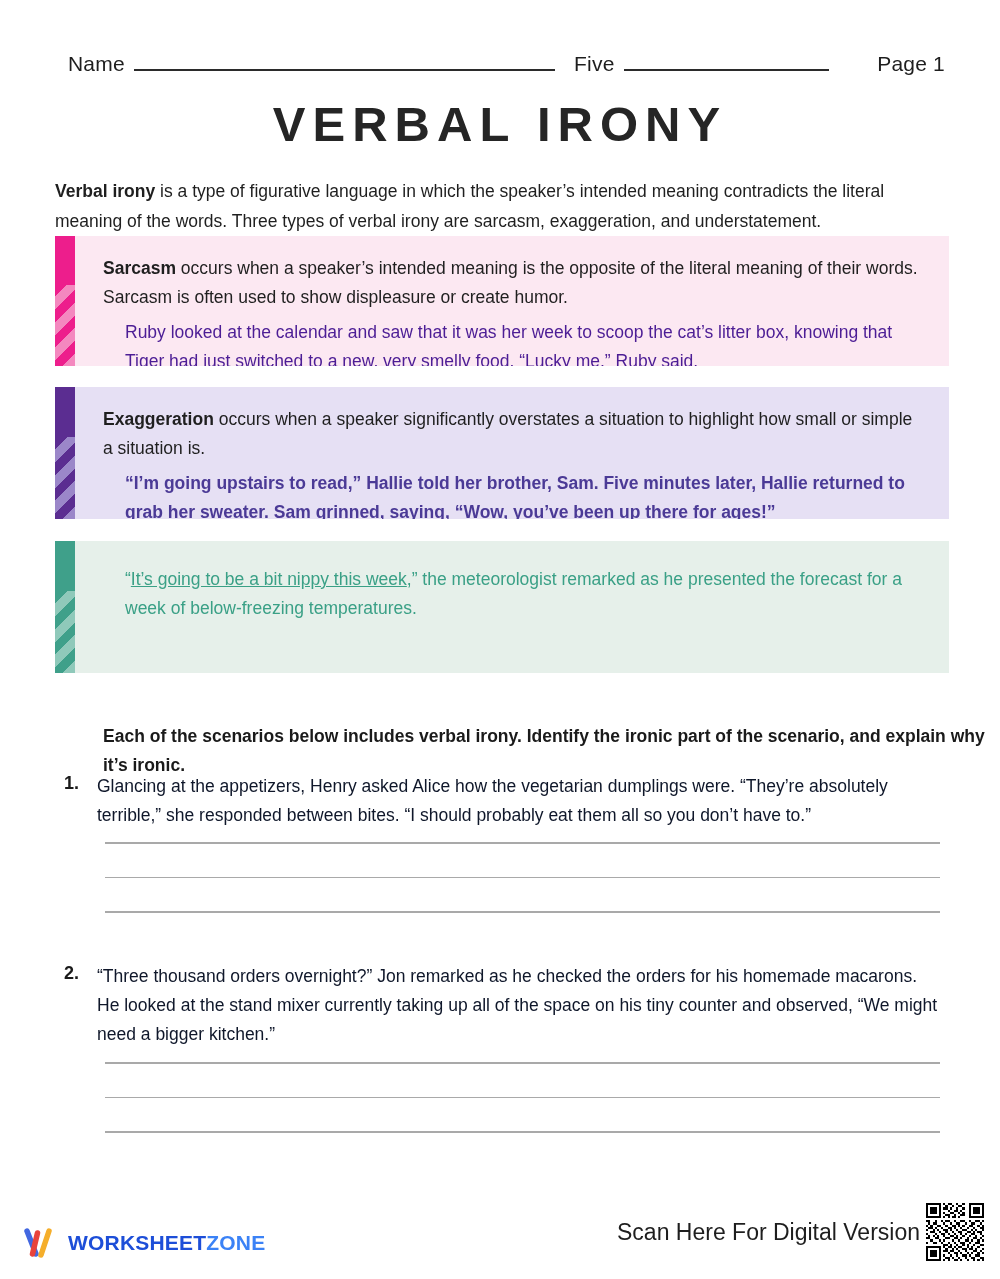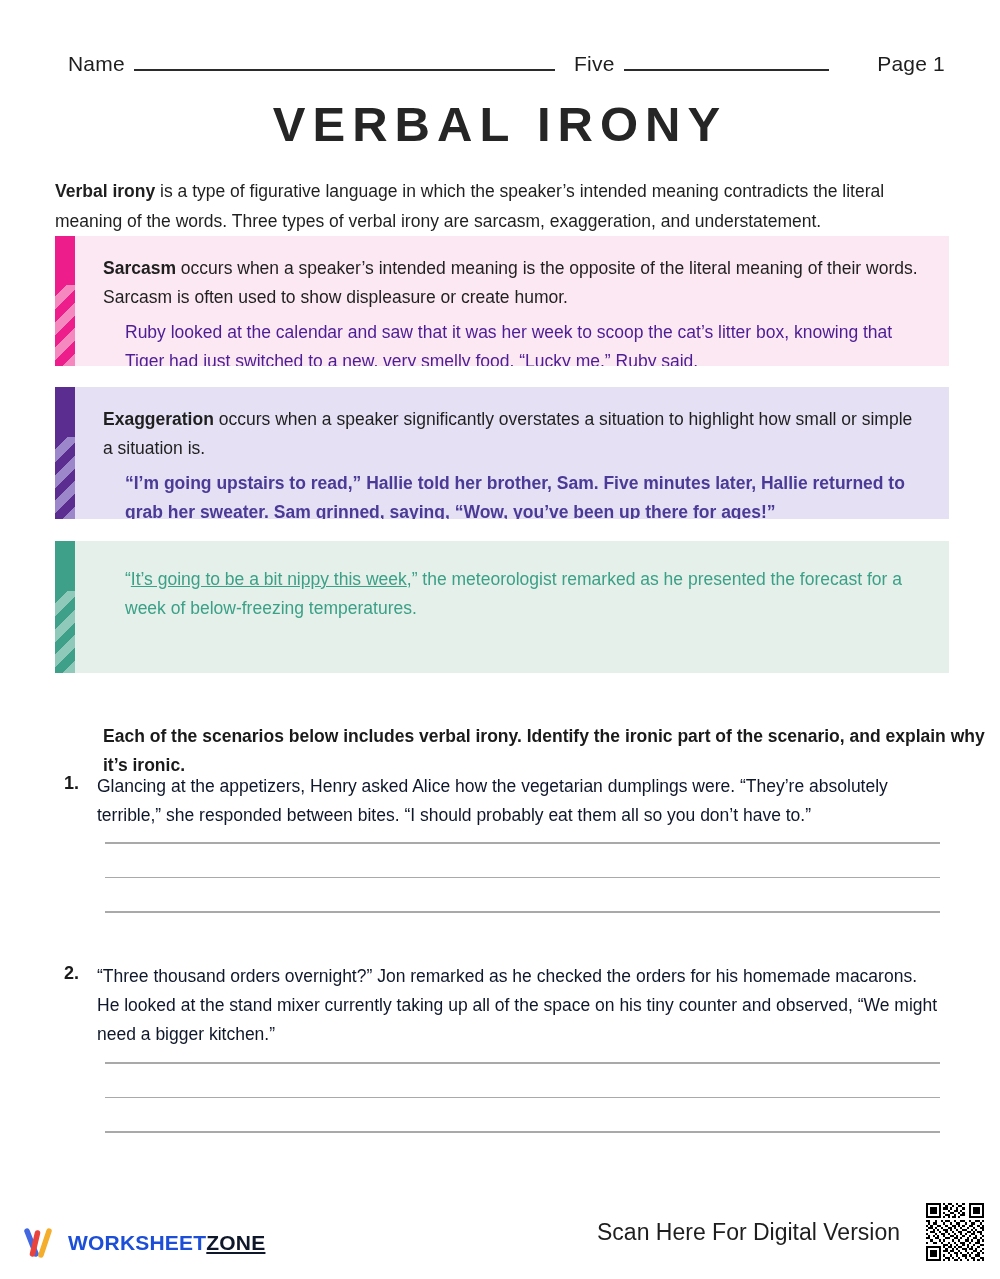--- a/index.html
+++ b/index.html
@@ -206,29 +206,29 @@
     gap: 10px;
   }
   .logo-mark { width: 34px; height: 32px; flex: 0 0 34px; }
   .logo-text {
     font-size: 21px;
     font-weight: bold;
     letter-spacing: .2px;
     white-space: nowrap;
   }
   .logo-worksheet { color: #1d4ed8; }
-  .logo-zone { color: #0f172a; text-decoration: underline; }
+  .logo-zone { color: #3b82f6; }
 
   .footer-scan {
     position: absolute;
     right: 14px;
     bottom: 16px;
     display: flex;
     align-items: center;
-    gap: 24px;
+    gap: 4px;
   }
   .scan-text {
     font-size: 23px;
     color: #1e1e1e;
     white-space: nowrap;
   }
   .qr { width: 62px; height: 62px; display: block; }
 </style>
 </head>
 <body>

